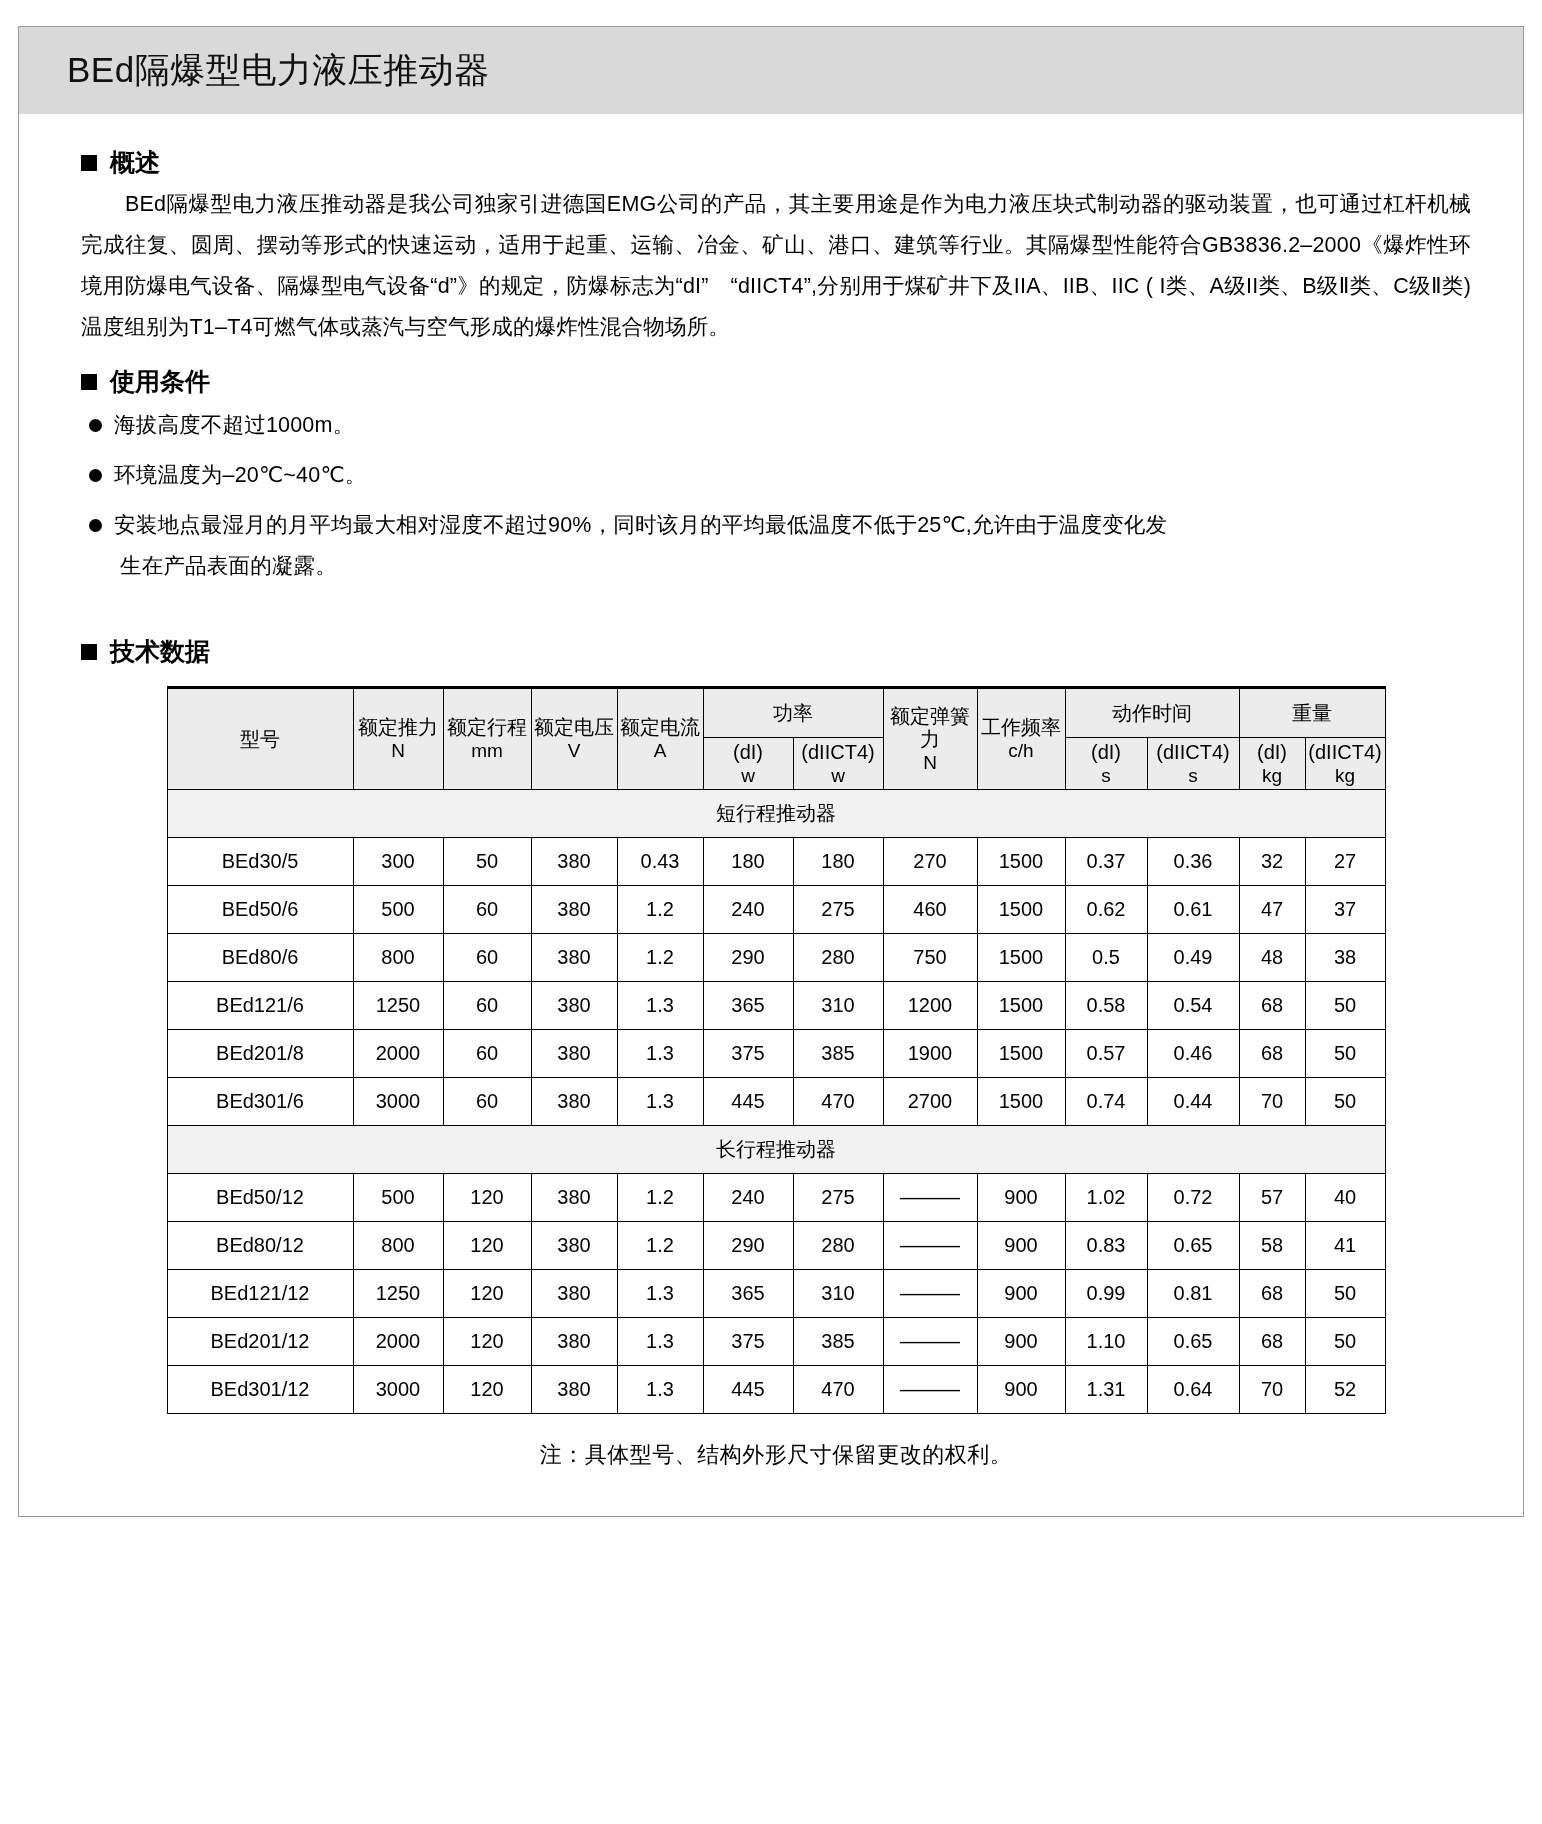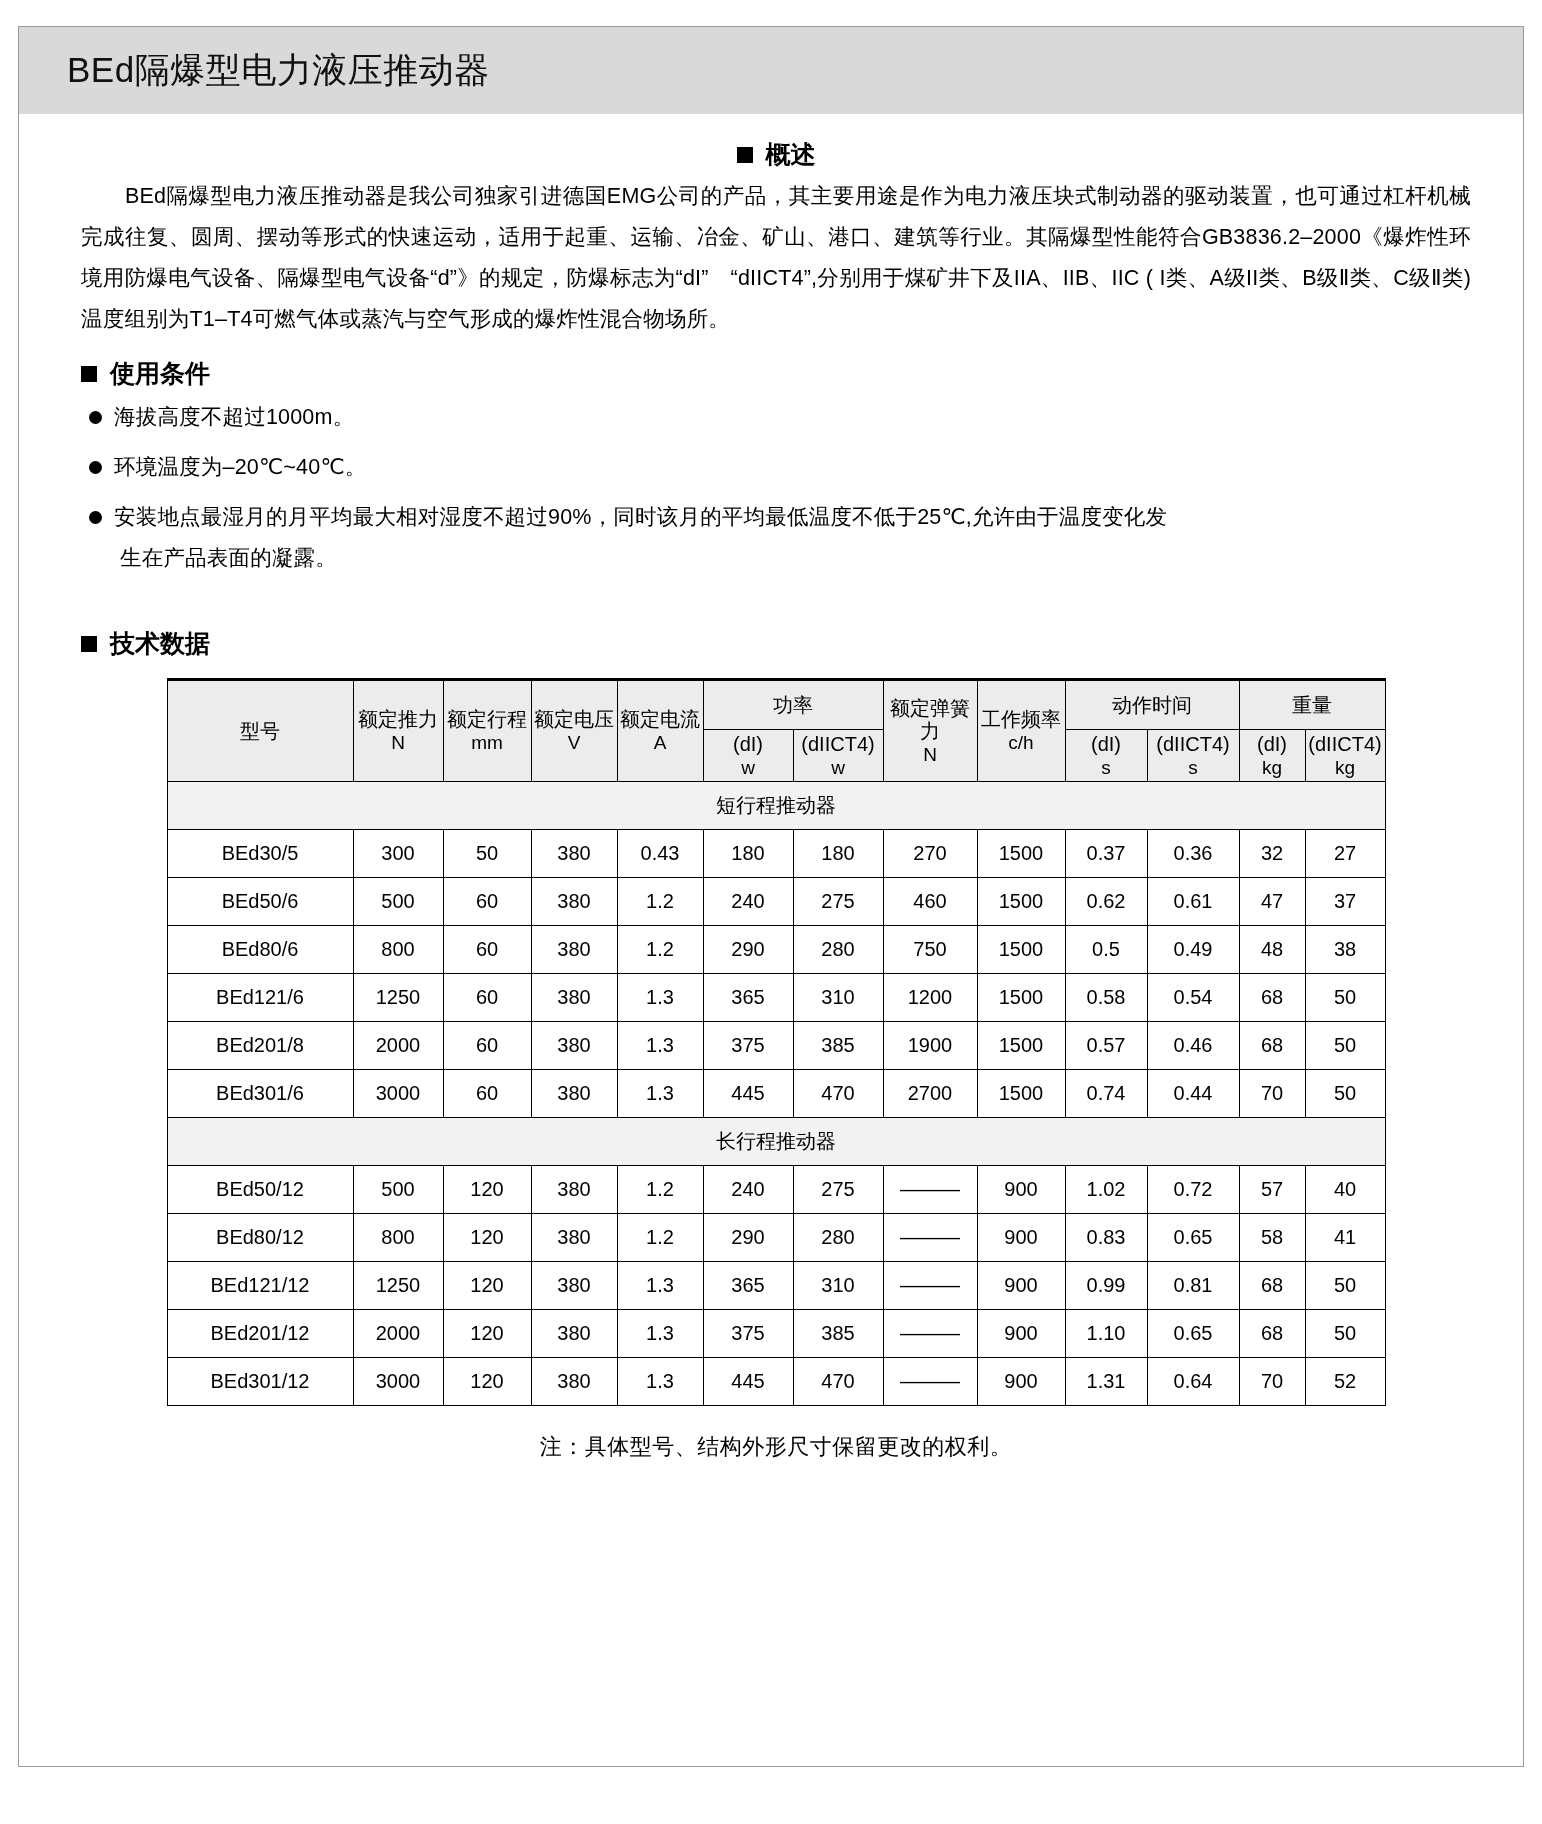--- a/index.html
+++ b/index.html
@@ -13,21 +13,21 @@
     font-family: "Liberation Sans", "DejaVu Sans", sans-serif;
     color: #000000;
     position: relative;
     overflow: hidden;
   }
   .page {
     position: absolute;
     left: 18px;
     top: 26px;
     width: 1506px;
-    height: 1741px;
+    height: 1491px;
     border: 1px solid #9a9a9a;
     background: #ffffff;
     box-sizing: border-box;
   }
   .title-bar {
     height: 87px;
     background: #d9d9d9;
     display: flex;
     align-items: center;
     padding-left: 48px;
@@ -52,21 +52,21 @@
     margin: 0;
   }
   .sq {
     display: inline-block;
     width: 16px;
     height: 16px;
     background: #000;
     margin-right: 13px;
     flex: 0 0 auto;
   }
-  .sec-overview { margin-top: 24px; justify-content: center; }
+  .sec-overview { margin-top: 32px; }
   .para {
     font-size: 21.5px;
     line-height: 41px;
     text-align: justify;
     margin: 5px 0 0 0;
     letter-spacing: 0.2px;
   }
   .para .indent { display: inline-block; width: 44px; }
   .sec-conditions { margin-top: 17px; }
   .bullets { margin-top: 7px; }

